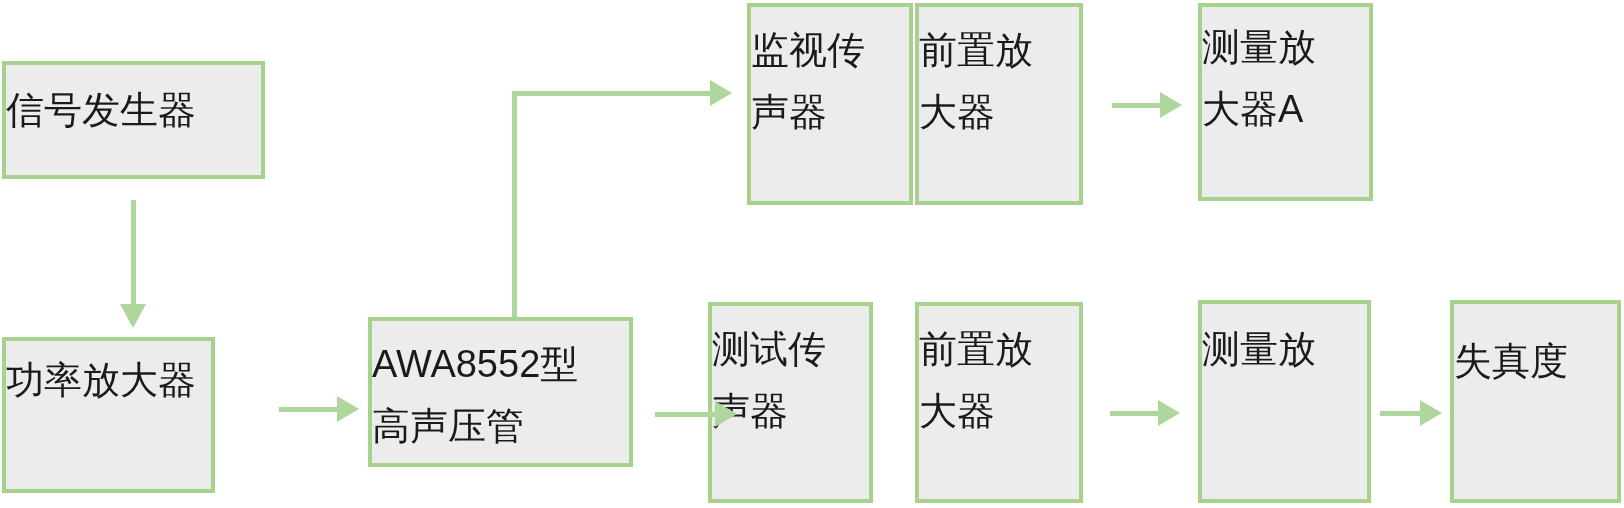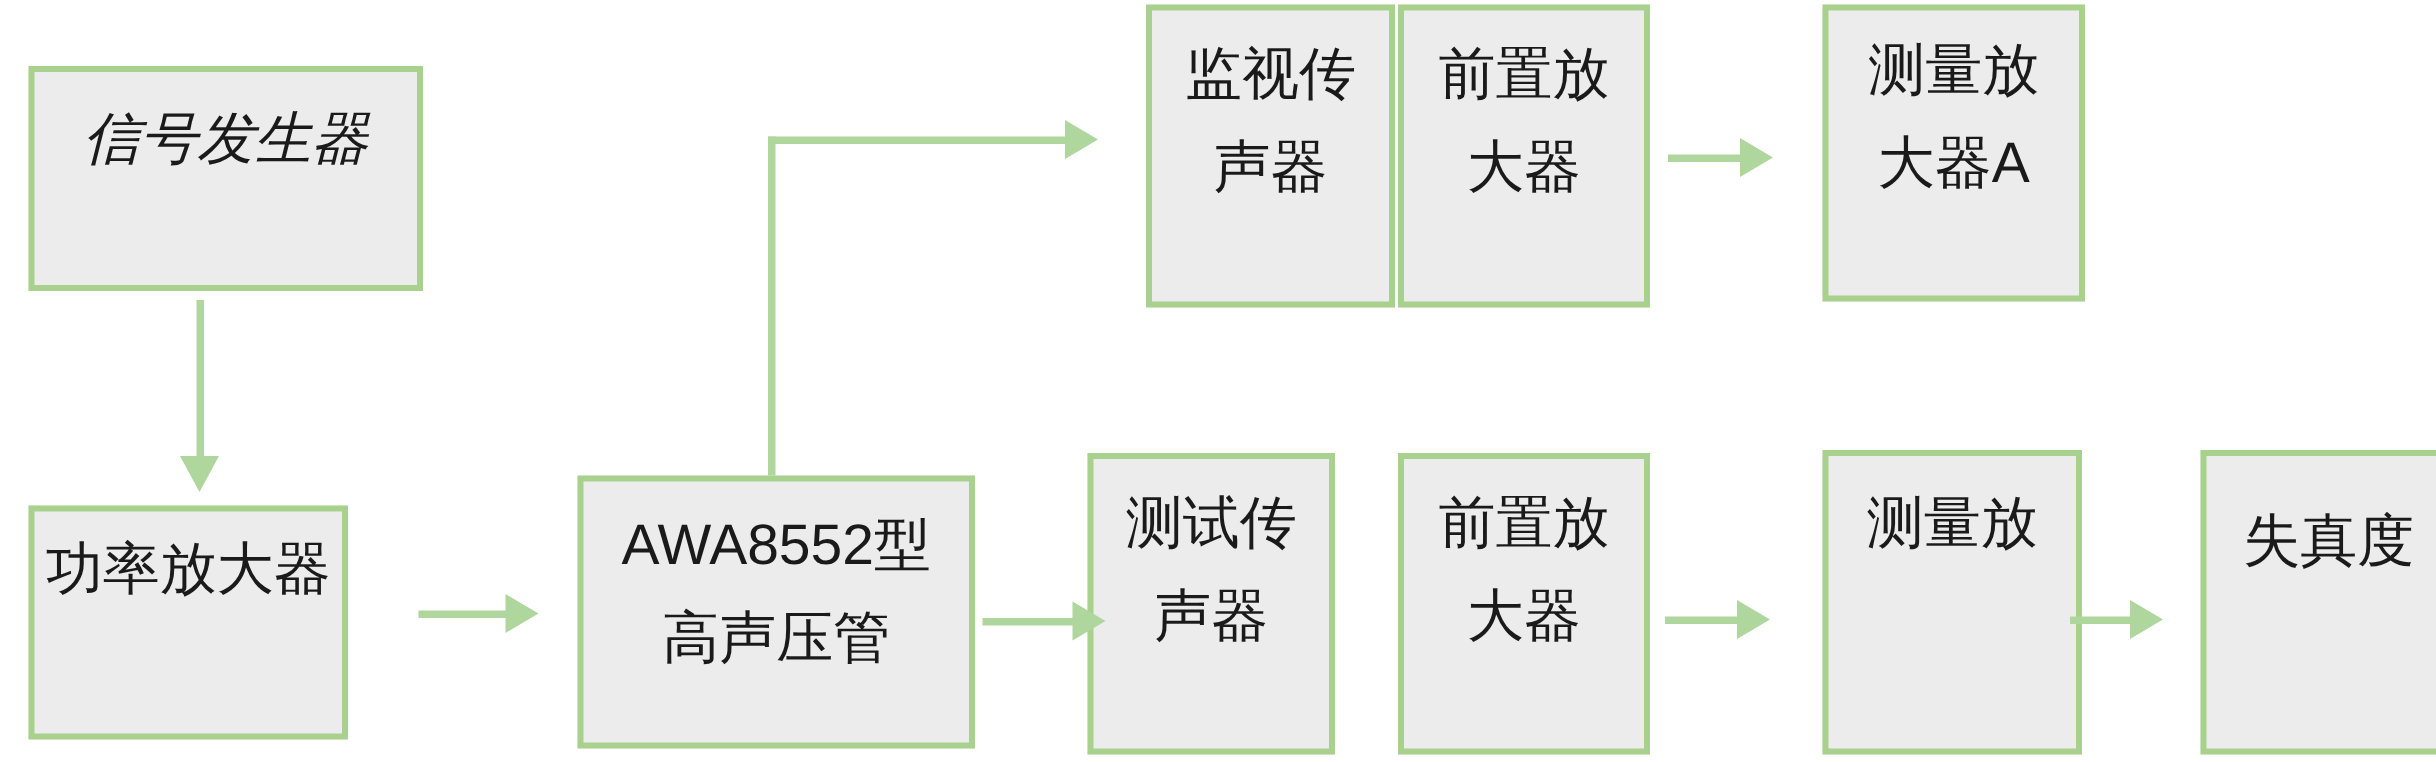--- a/index.html
+++ b/index.html
@@ -15,32 +15,30 @@
     background:#ffffff;
     overflow:hidden;
     font-family:"Liberation Sans","DejaVu Sans",sans-serif;
   }
   .node{
     position:absolute;
     box-sizing:border-box;
     background:var(--box-fill);
     border:4px solid var(--box-border);
     color:var(--text);
-    text-align:center;
     font-size:38px;
-    margin-left:17px;
   }
   .node .label{padding-top:12px;}
   .node .line{line-height:62px;white-space:nowrap;}
   
-  #n-signal     {left:2px;   top:44px;  width:263px; height:150px;font-style:italic;}
+  #n-signal     {left:2px;   top:61px;  width:263px; height:118px;}
   #n-signal .label{padding-top:14px;}
   #n-power      {left:2px;   top:337px; width:213px; height:156px;}
   #n-power .label{padding-top:8px;}
-  #n-awa        {left:368px; top:317px; width:265px; height:182px;}
+  #n-awa        {left:368px; top:317px; width:265px; height:150px;}
   #n-monitor    {left:747px; top:3px;   width:166px; height:202px;}
   #n-preamp-top {left:915px; top:3px;   width:168px; height:202px;}
   #n-amp-a      {left:1198px;top:3px;   width:175px; height:198px;}
   #n-amp-a .label{padding-top:9px;}
   #n-test       {left:708px; top:302px; width:165px; height:201px;}
   #n-preamp-bot {left:915px; top:302px; width:168px; height:201px;}
   #n-amp-b      {left:1198px;top:300px; width:173px; height:203px;}
   #n-amp-b .label{padding-top:14px;}
   #n-distortion {left:1450px;top:300px; width:171px; height:203px;}
   #n-distortion .label{padding-top:26px;}

